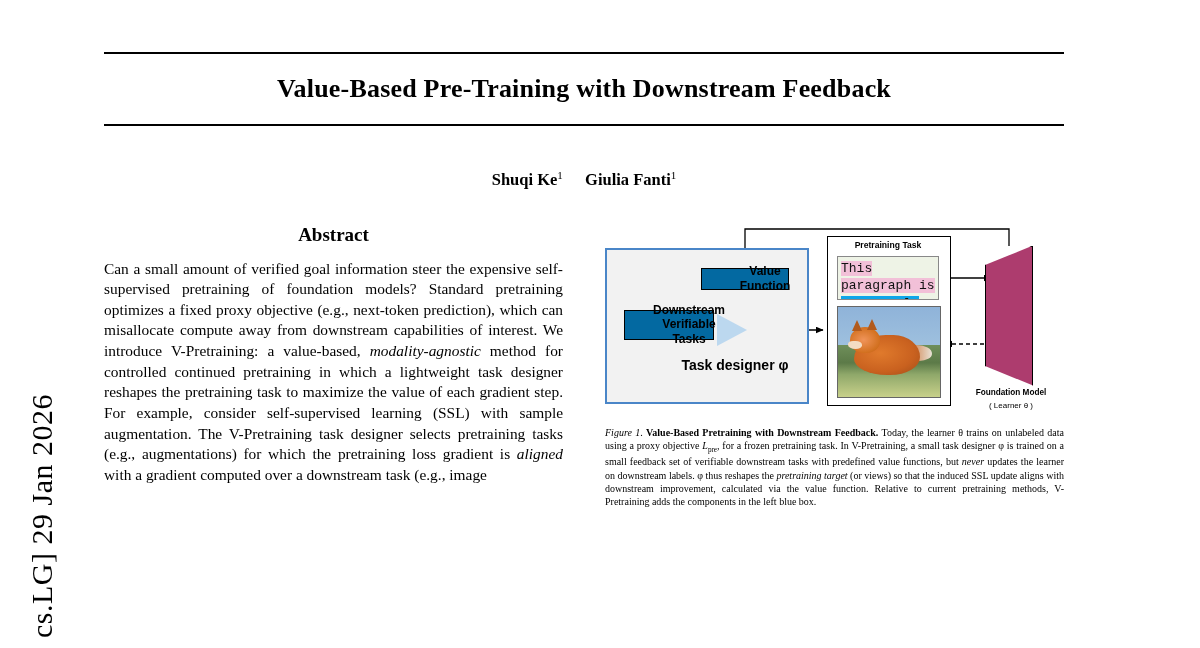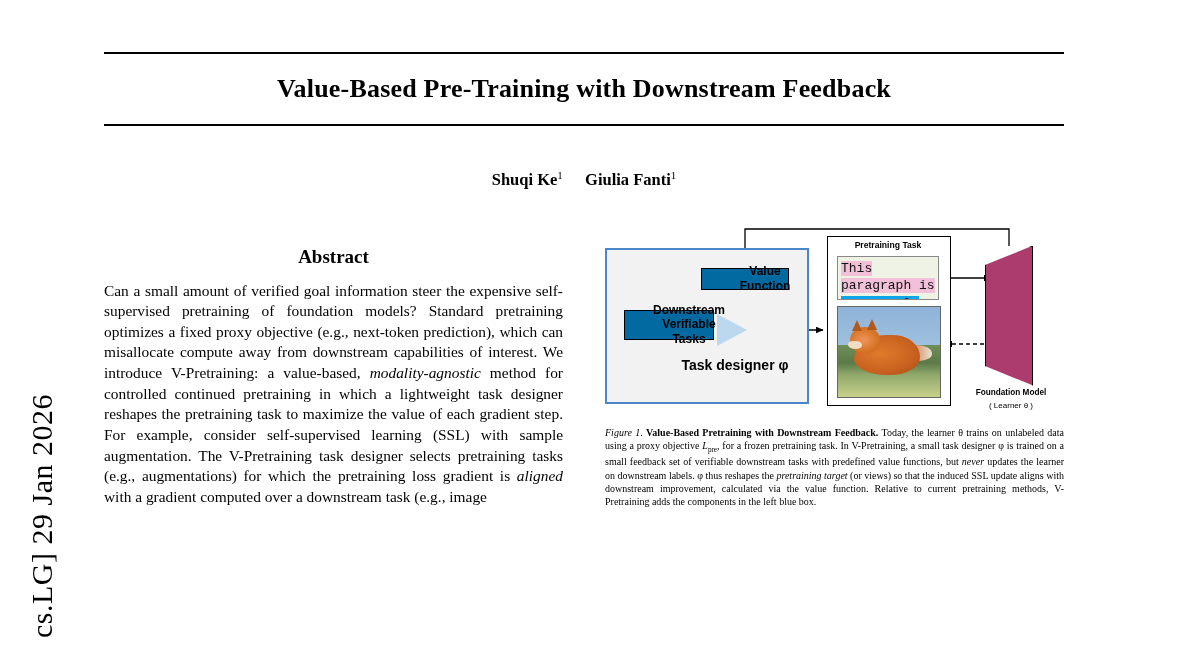--- a/index.html
+++ b/index.html
@@ -83,21 +83,20 @@
   }
   .col {
     width: 459px;
   }
 
   .abstract-head {
     text-align: center;
     font-size: 19px;
     font-weight: bold;
     margin-bottom: 12px;
-    margin-top: 22px;
   }
   .abstract-body {
     font-size: 15.4px;
     line-height: 1.34;
     text-align: justify;
     text-justify: inter-word;
     hyphens: manual;
     margin-top: 13px;
   }
   .abstract-body i { font-style: italic; }

